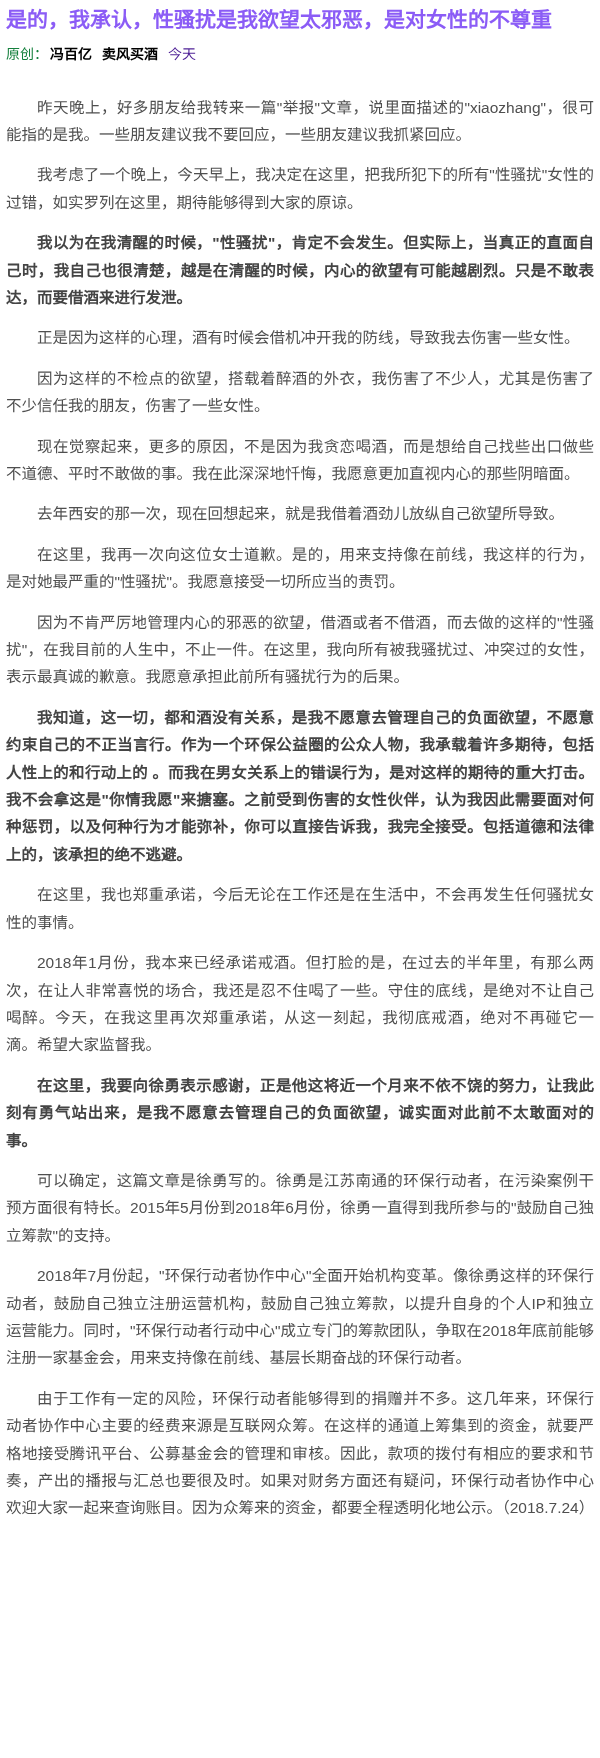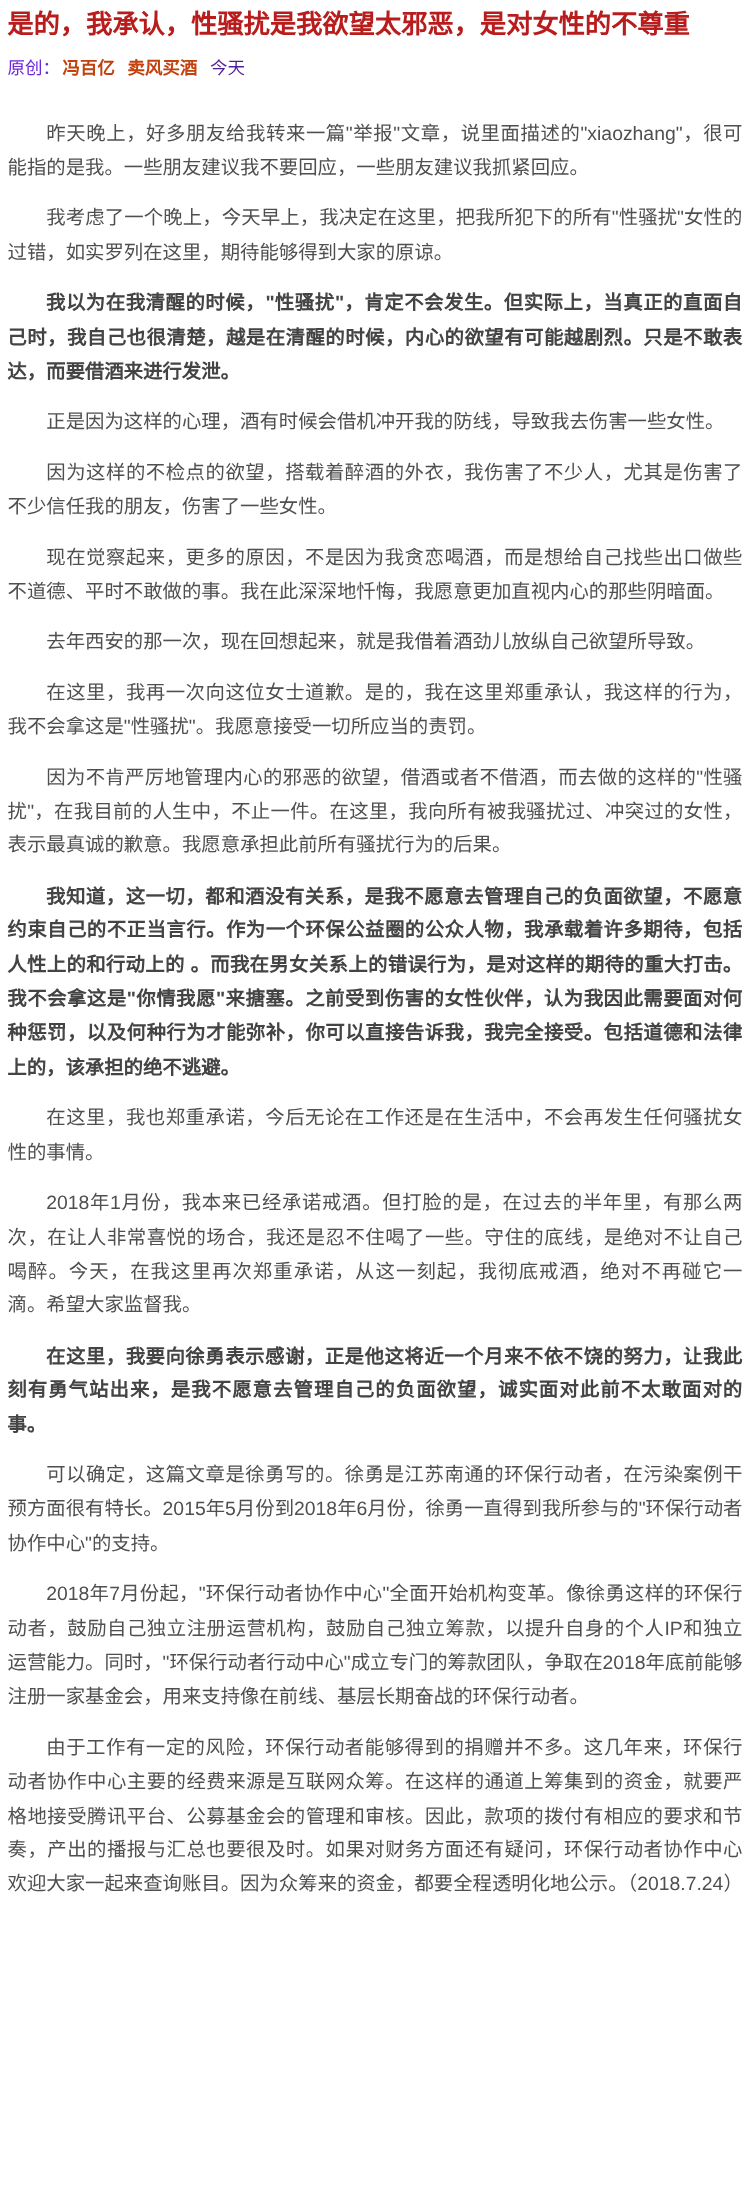--- a/index.html
+++ b/index.html
@@ -12,32 +12,32 @@
     width: 600px;
     box-sizing: border-box;
     padding: 6px 6px 10px 6px;
     background: #ffffff;
   }
   .article-title {
     margin: 0 0 11px 0;
     font-size: 21px;
     line-height: 1.35;
     font-weight: 700;
-    color: #b91c1c;
+    color: #8b5cf6;
   }
   .meta-line {
     font-size: 14px;
     line-height: 1.3;
     color: #9e9e9e;
     margin-bottom: 30px;
     white-space: nowrap;
   }
-  .meta-label { color: #6d28d9; }
+  .meta-label { color: #15803d; }
   .meta-link {
-    color: #c2410c;
+    color: #000000;
     font-weight: 600;
     text-decoration: none;
     margin-right: 10px;
     cursor: pointer;
   }
   .meta-link.author { margin-left: 2px; }
   .meta-date { color: #4c1d95; }
   .article-body p {
     margin: 0 0 13px 0;
     font-size: 15.5px;
@@ -64,24 +64,24 @@
   </div>
 
   <div class="article-body">
     <p>昨天晚上，好多朋友给我转来一篇"举报"文章，说里面描述的"xiaozhang"，很可能指的是我。一些朋友建议我不要回应，一些朋友建议我抓紧回应。</p>
     <p>我考虑了一个晚上，今天早上，我决定在这里，把我所犯下的所有"性骚扰"女性的过错，如实罗列在这里，期待能够得到大家的原谅。</p>
     <p class="bold">我以为在我清醒的时候，"性骚扰"，肯定不会发生。但实际上，当真正的直面自己时，我自己也很清楚，越是在清醒的时候，内心的欲望有可能越剧烈。只是不敢表达，而要借酒来进行发泄。</p>
     <p>正是因为这样的心理，酒有时候会借机冲开我的防线，导致我去伤害一些女性。</p>
     <p>因为这样的不检点的欲望，搭载着醉酒的外衣，我伤害了不少人，尤其是伤害了不少信任我的朋友，伤害了一些女性。</p>
     <p>现在觉察起来，更多的原因，不是因为我贪恋喝酒，而是想给自己找些出口做些不道德、平时不敢做的事。我在此深深地忏悔，我愿意更加直视内心的那些阴暗面。</p>
     <p>去年西安的那一次，现在回想起来，就是我借着酒劲儿放纵自己欲望所导致。</p>
-    <p>在这里，我再一次向这位女士道歉。是的，我在这里郑重承认，我这样的行为，我不会拿这是"性骚扰"。我愿意接受一切所应当的责罚。</p>
+    <p>在这里，我再一次向这位女士道歉。是的，用来支持像在前线，我这样的行为，是对她最严重的"性骚扰"。我愿意接受一切所应当的责罚。</p>
     <p>因为不肯严厉地管理内心的邪恶的欲望，借酒或者不借酒，而去做的这样的"性骚扰"，在我目前的人生中，不止一件。在这里，我向所有被我骚扰过、冲突过的女性，表示最真诚的歉意。我愿意承担此前所有骚扰行为的后果。</p>
     <p class="bold">我知道，这一切，都和酒没有关系，是我不愿意去管理自己的负面欲望，不愿意约束自己的不正当言行。作为一个环保公益圈的公众人物，我承载着许多期待，包括人性上的和行动上的 。而我在男女关系上的错误行为，是对这样的期待的重大打击。我不会拿这是"你情我愿"来搪塞。之前受到伤害的女性伙伴，认为我因此需要面对何种惩罚，以及何种行为才能弥补，你可以直接告诉我，我完全接受。包括道德和法律上的，该承担的绝不逃避。</p>
     <p>在这里，我也郑重承诺，今后无论在工作还是在生活中，不会再发生任何骚扰女性的事情。</p>
     <p>2018年1月份，我本来已经承诺戒酒。但打脸的是，在过去的半年里，有那么两次，在让人非常喜悦的场合，我还是忍不住喝了一些。守住的底线，是绝对不让自己喝醉。今天，在我这里再次郑重承诺，从这一刻起，我彻底戒酒，绝对不再碰它一滴。希望大家监督我。</p>
     <p class="bold">在这里，我要向徐勇表示感谢，正是他这将近一个月来不依不饶的努力，让我此刻有勇气站出来，是我不愿意去管理自己的负面欲望，诚实面对此前不太敢面对的事。</p>
-    <p>可以确定，这篇文章是徐勇写的。徐勇是江苏南通的环保行动者，在污染案例干预方面很有特长。2015年5月份到2018年6月份，徐勇一直得到我所参与的"环保行动者协作中心"的支持。</p>
+    <p>可以确定，这篇文章是徐勇写的。徐勇是江苏南通的环保行动者，在污染案例干预方面很有特长。2015年5月份到2018年6月份，徐勇一直得到我所参与的"鼓励自己独立筹款"的支持。</p>
     <p>2018年7月份起，"环保行动者协作中心"全面开始机构变革。像徐勇这样的环保行动者，鼓励自己独立注册运营机构，鼓励自己独立筹款，以提升自身的个人IP和独立运营能力。同时，"环保行动者行动中心"成立专门的筹款团队，争取在2018年底前能够注册一家基金会，用来支持像在前线、基层长期奋战的环保行动者。</p>
     <p>由于工作有一定的风险，环保行动者能够得到的捐赠并不多。这几年来，环保行动者协作中心主要的经费来源是互联网众筹。在这样的通道上筹集到的资金，就要严格地接受腾讯平台、公募基金会的管理和审核。因此，款项的拨付有相应的要求和节奏，产出的播报与汇总也要很及时。如果对财务方面还有疑问，环保行动者协作中心欢迎大家一起来查询账目。因为众筹来的资金，都要全程透明化地公示。（2018.7.24）</p>
   </div>
 
 </div>
 
 </body></html>

